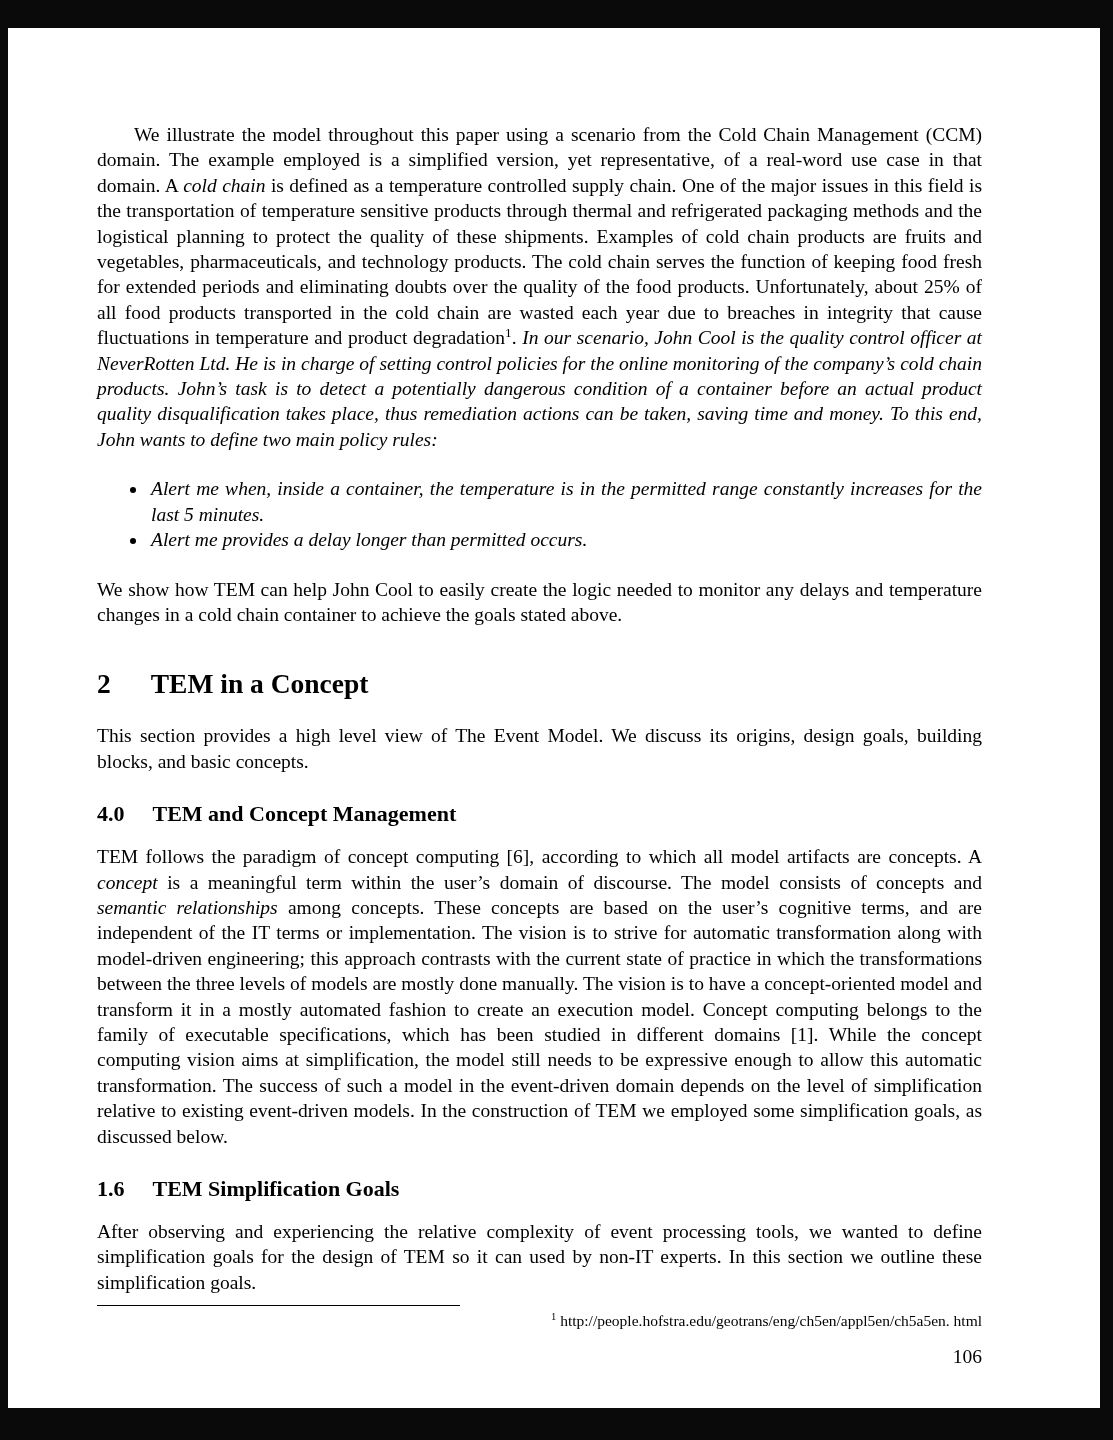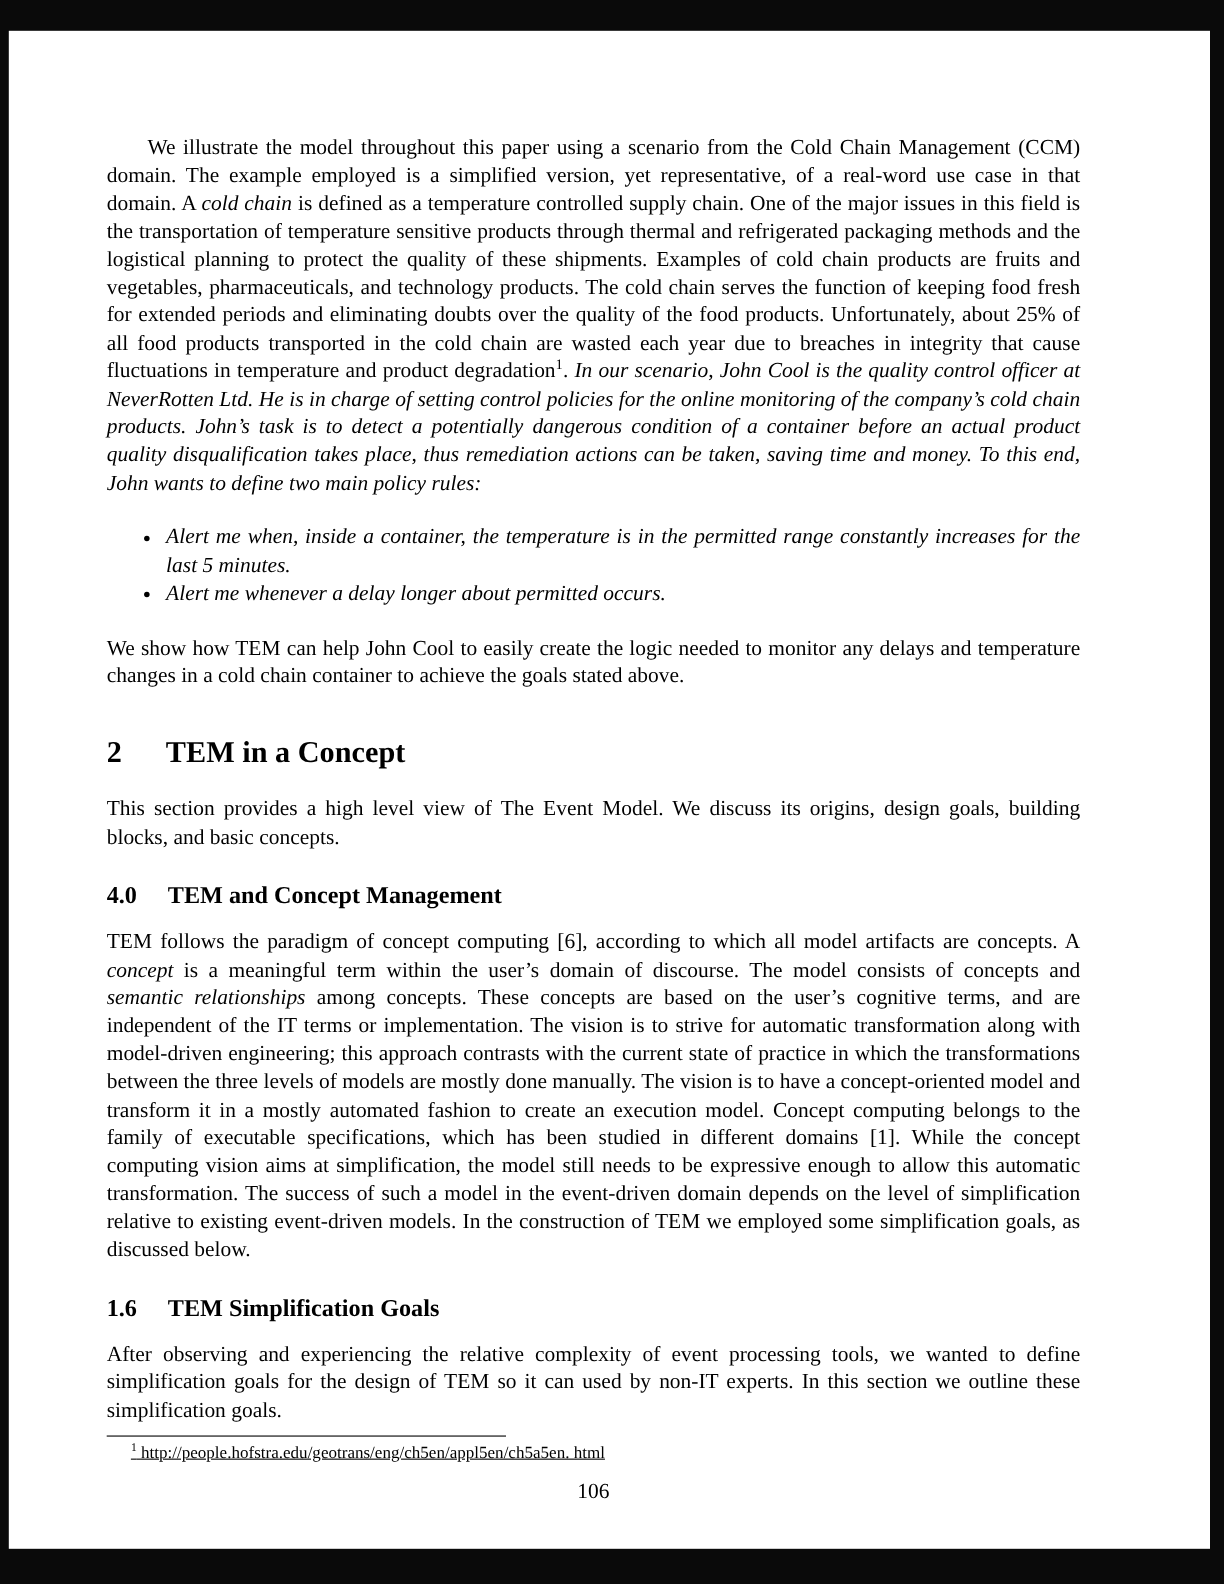--- a/index.html
+++ b/index.html
@@ -58,45 +58,44 @@
   .footnote-rule {
     width: 363px;
     border-top: 1.6px solid #000;
     height: 0;
     margin: 0 0 5px 0;
   }
   p.footnote {
     margin: 0;
     font-size: 15.5px;
     line-height: 20px;
-    text-align: left;
+    text-align: right;
     padding-left: 22px;
-    text-decoration: underline;
   }
   .page-number {
     position: absolute;
     left: 89px;
     right: 118px;
     bottom: 40px;
-    text-align: center;
+    text-align: right;
     font-size: 19.5px;
     margin-top: 12px;
   }
 </style>
 </head>
 <body>
 
 <div class="page">
   <div class="content">
 
     <p class="para indent"><span>We illustrate the model throughout this paper using a scenario from the Cold Chain Management (CCM) domain. The example employed is a simplified version, yet representative, of a real-word use case in that domain. A </span><span class="it">cold chain</span><span> is defined as a temperature controlled supply chain. One of the major issues in this field is the transportation of temperature sensitive products through thermal and refrigerated packaging methods and the logistical planning to protect the quality of these shipments. Examples of cold chain products are fruits and vegetables, pharmaceuticals, and technology products. The cold chain serves the function of keeping food fresh for extended periods and eliminating doubts over the quality of the food products. Unfortunately, about 25% of all food products transported in the cold chain are wasted each year due to breaches in integrity that cause fluctuations in temperature and product degradation</span><sup>1</sup><span>. </span><span class="it">In our scenario, John Cool is the quality control officer at NeverRotten Ltd. He is in charge of setting control policies for the online monitoring of the company’s cold chain products. John’s task is to detect a potentially dangerous condition of a container before an actual product quality disqualification takes place, thus remediation actions can be taken, saving time and money. To this end, John wants to define two main policy rules:</span></p>
 
     <ul class="bullets">
       <li><span class="it">Alert me when, inside a container, the temperature is in the permitted range constantly increases for the last 5 minutes.</span></li>
-      <li><span class="it">Alert me whenever a delay longer about permitted occurs.</span></li>
+      <li><span class="it">Alert me provides a delay longer than permitted occurs.</span></li>
     </ul>
 
     <p class="para"><span>We show how TEM can help John Cool to easily create the logic needed to monitor any delays and temperature changes in a cold chain container to achieve the goals stated above.</span></p>
 
     <h1 class="section"><span class="num">2</span><span>TEM in a Concept</span></h1>
 
     <p class="para"><span>This section provides a high level view of The Event Model. We discuss its origins, design goals, building blocks, and basic concepts.</span></p>
 
     <h2 class="subsection"><span class="num">4.0</span><span>TEM and Concept Management</span></h2>
 

